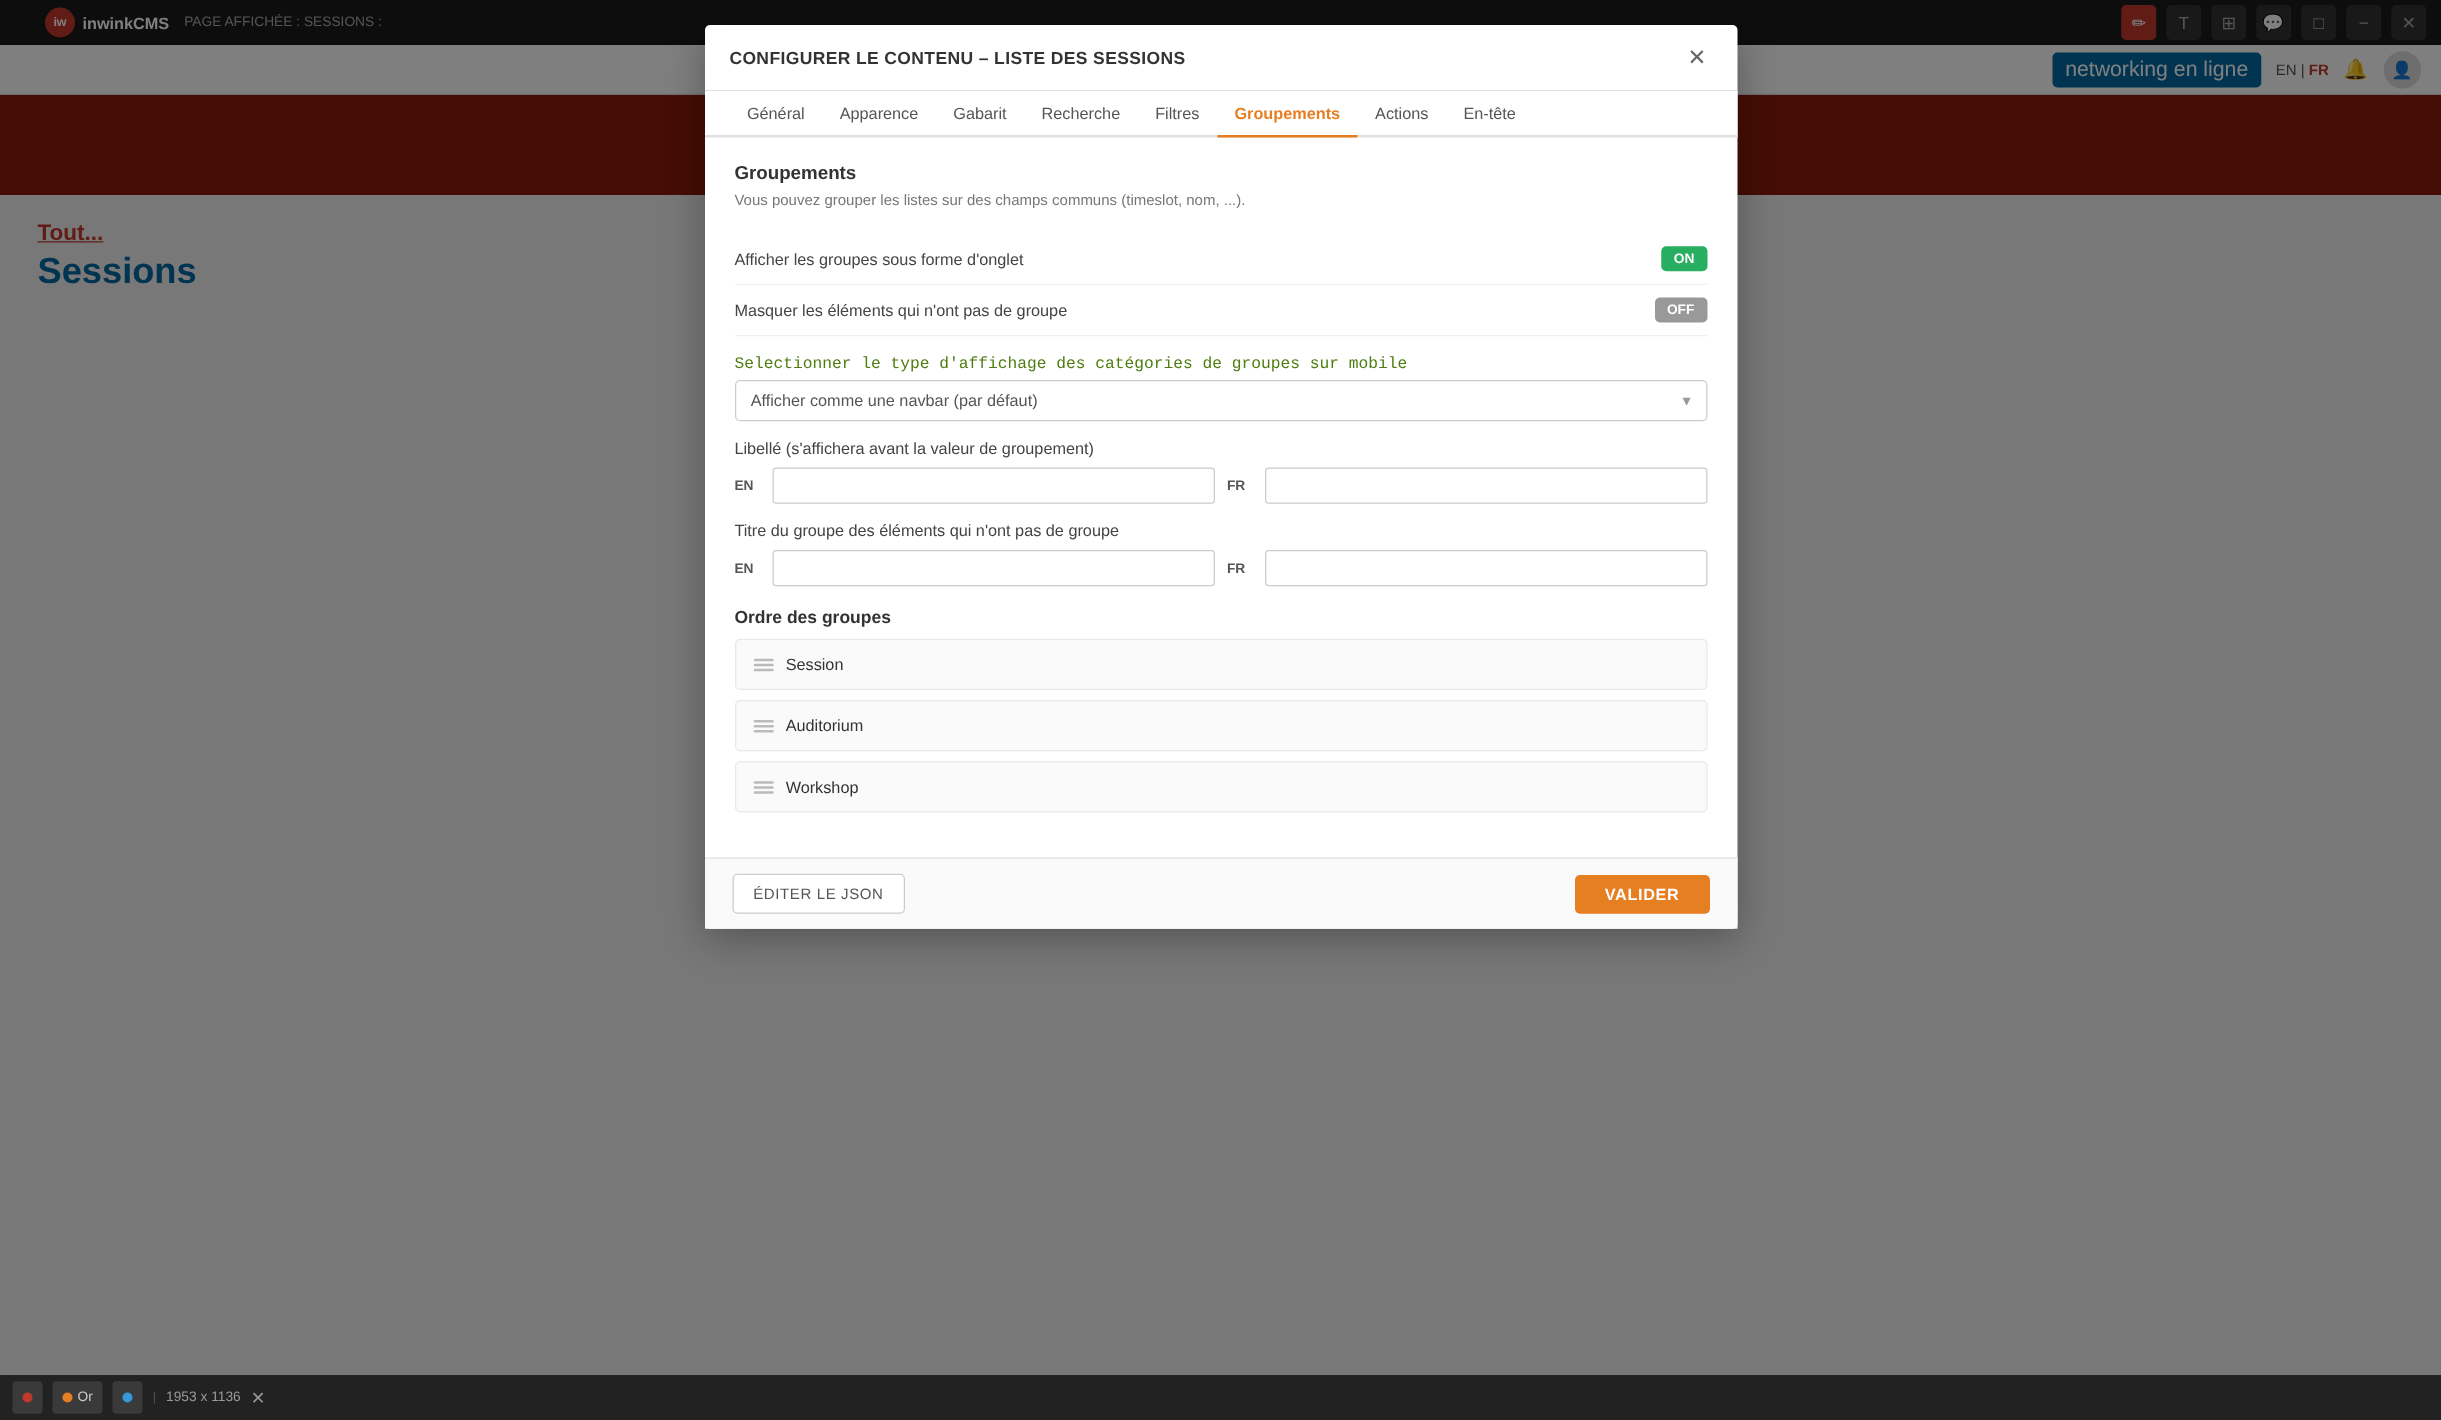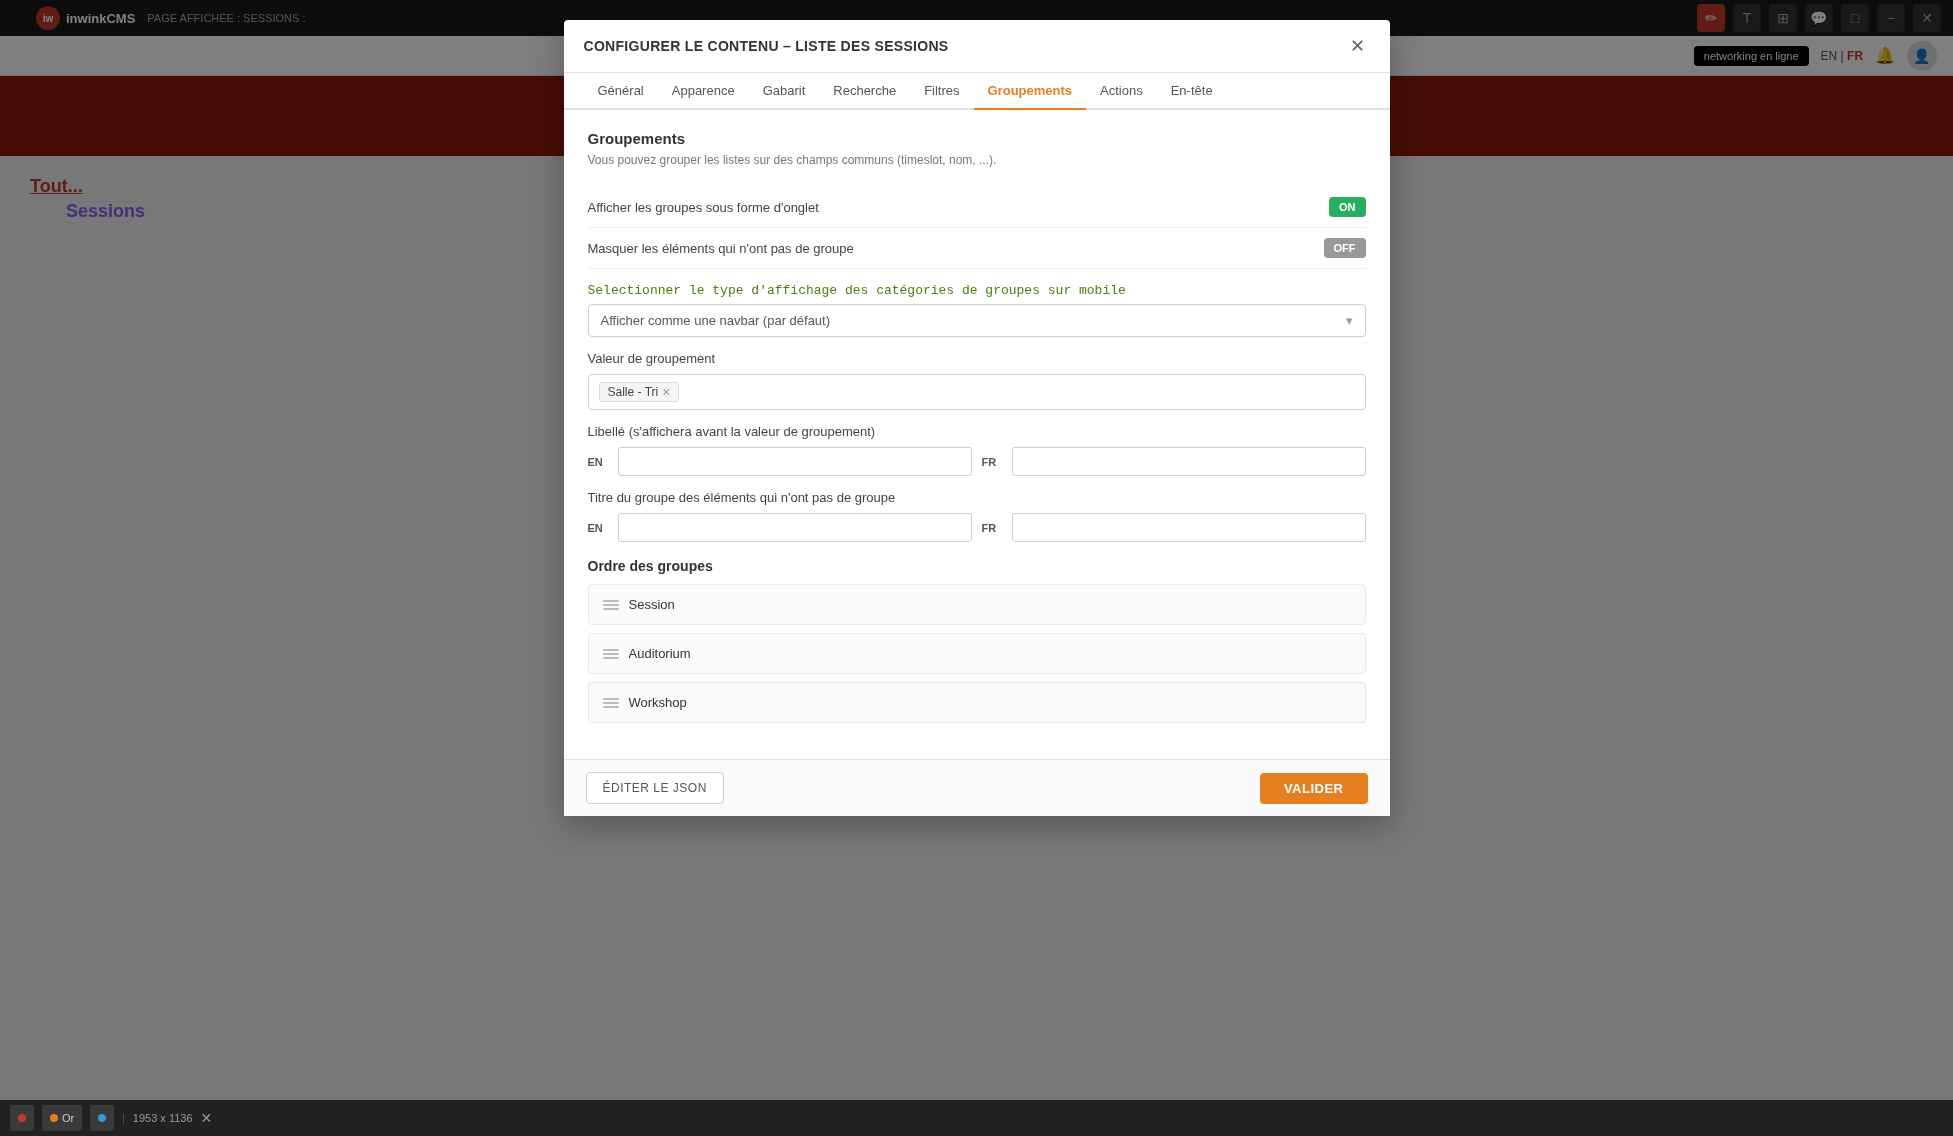--- a/index.html
+++ b/index.html
@@ -83,50 +83,49 @@
       padding: 20px 30px;
       color: #333;
     }
     .content-title {
       color: #c0392b;
       font-size: 18px;
       font-weight: bold;
       text-decoration: underline;
     }
     .content-subtitle {
-      font-size: 18px;
+      font-size: 29px;
       font-weight: bold;
-      color: #8b5cf6;
+      color: #0369a1;
       margin-top: 4px;
-      margin-left: 36px;
     }
 
     
     .secondary-nav {
       position: absolute;
       top: 36px; left: 0; right: 0;
       height: 40px;
       background: #fff;
       display: flex;
       align-items: center;
       padding: 0 16px;
       gap: 16px;
       border-bottom: 1px solid #ddd;
       z-index: 5;
     }
     .secondary-nav-right {
       margin-left: auto;
       display: flex; align-items: center; gap: 12px;
     }
     .networking-badge {
-      background: #000000;
+      background: #0369a1;
       color: #fff;
       padding: 4px 10px;
       border-radius: 4px;
-      font-size: 11px;
+      font-size: 17px;
       margin-left: 20px;
     }
     .lang-switch {
       color: #555;
       font-size: 12px;
     }
     .lang-switch .active {
       color: #c0392b;
       font-weight: bold;
     }
@@ -543,29 +542,20 @@
     </div>
 
     <div class="dropdown-row">
       <div class="dropdown-label">Selectionner le type d'affichage des catégories de groupes sur mobile</div>
       <div class="dropdown-select">
         <span>Afficher comme une navbar (par défaut)</span>
         <span class="chevron">▾</span>
       </div>
     </div>
 
-    <div class="groupement-section">
-      <div class="groupement-label">Valeur de groupement</div>
-      <div class="tag-input">
-        <div class="tag">
-          <span>Salle - Tri</span>
-          <span class="remove">×</span>
-        </div>
-      </div>
-    </div>
 
     <div class="libelle-section">
       <div class="libelle-title">Libellé (s'affichera avant la valeur de groupement)</div>
       <div class="lang-inputs">
         <div class="lang-input-group">
           <span class="lang-tag">EN</span>
           <input class="lang-input" type="text" value="" style="">
         </div>
         <div class="lang-input-group">
           <span class="lang-tag">FR</span>

